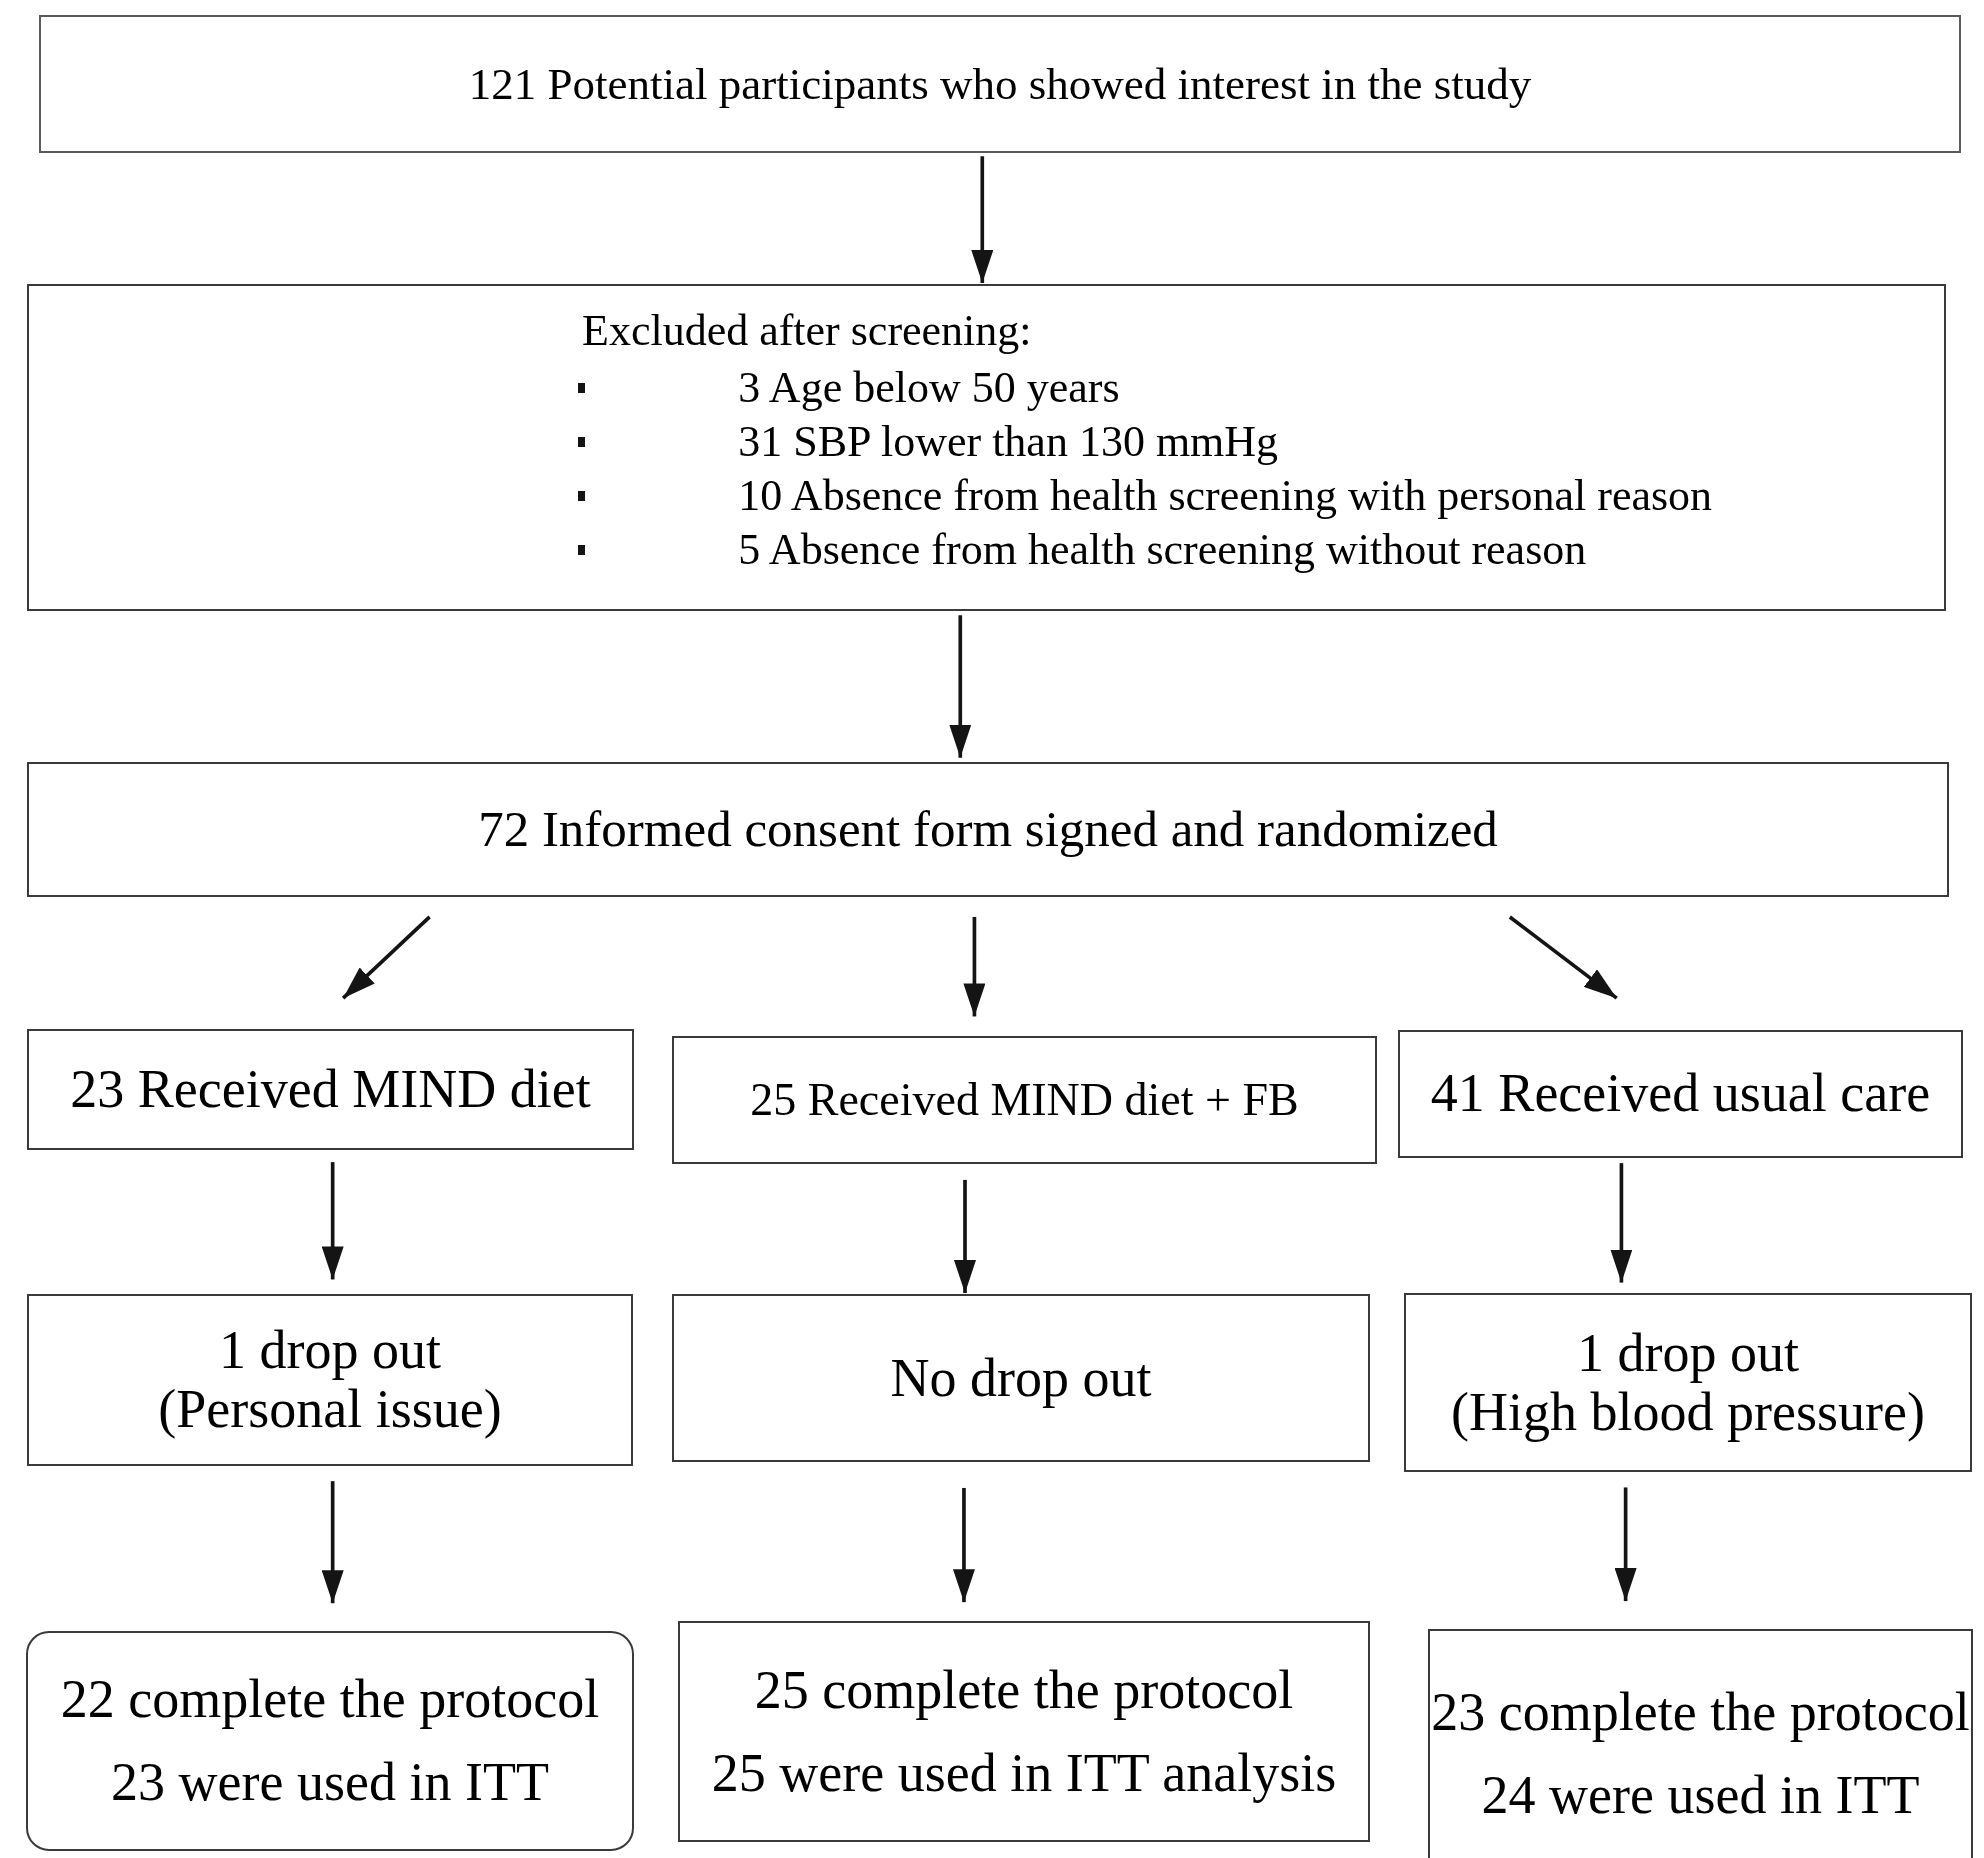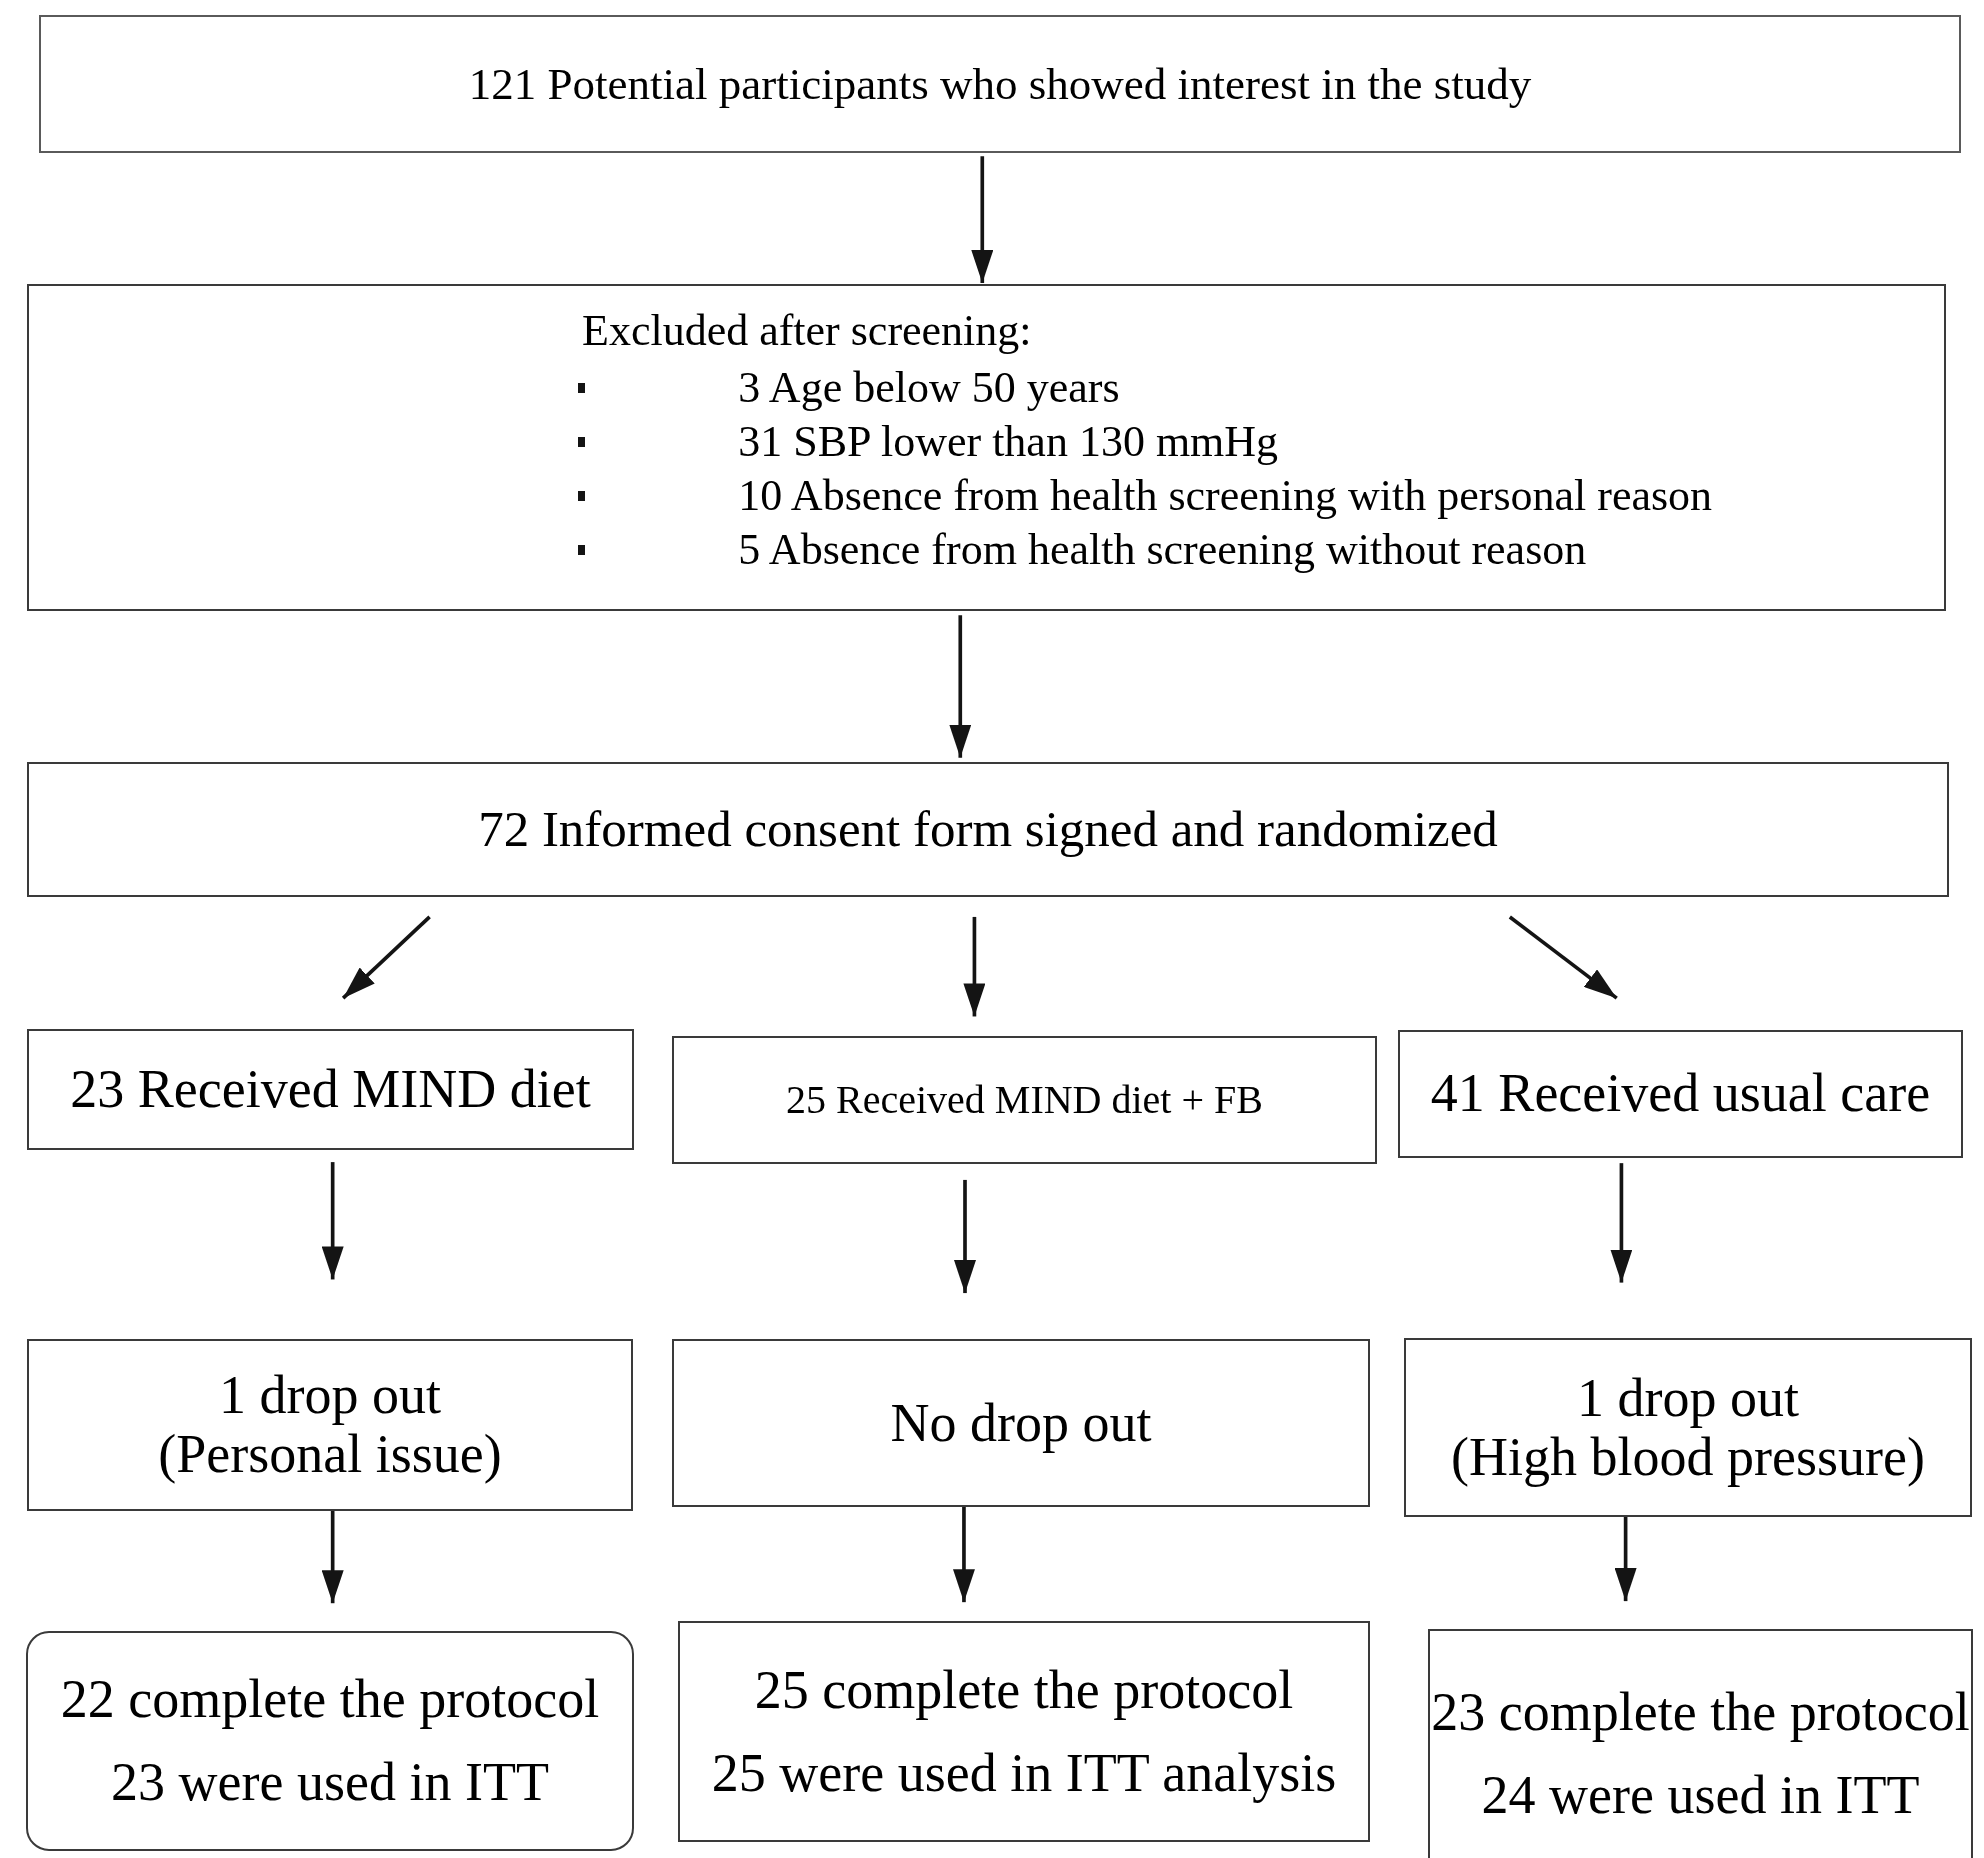--- a/index.html
+++ b/index.html
@@ -29,25 +29,25 @@
   #excluded-box   { left:27px;  top:284px;  width:1919px; height:327px; font-size:44px;
                     display:block; text-align:left; }
   #randomized-box { left:27px;  top:762px; width:1922px; height:135px; font-size:51px; }
 
   .ex-title { margin:18px 0 3.1px 553px; line-height:54px; }
   .ex-item  { margin-left:549px; line-height:54px; display:flex; align-items:center;gap:21px; }
   .bullet   { display:inline-block; width:7.3px; height:9.4px; background:#141414; margin-right:132px; flex:0 0 auto; }
 
   
   #arm1-received { left:27px;   top:1029px; width:607px; height:121px; font-size:54px; }
-  #arm2-received { left:672px; top:1036px; width:705px; height:128px; font-size:40px; }
+  #arm2-received { left:672px; top:1036px; width:705px; height:128px; font-size:46px; }
   #arm3-received { left:1398px; top:1030px; width:565px; height:128px; font-size:54px; }
 
   
-  .two-line { flex-direction:column; line-height:59px;margin-top:45px; }
+  .two-line { flex-direction:column; line-height:59px; }
   #arm1-dropout { left:27px;   top:1294px; width:606px; height:172px; font-size:54px; }
   #arm2-dropout { left:672px; top:1294px; width:698px; height:168px; font-size:54px; }
   #arm3-dropout { left:1404px; top:1293px; width:568px; height:179px; font-size:54px; }
 
   
   .comp { flex-direction:column; line-height:59px; gap:24px; }
   #arm1-complete { left:26px;   top:1631px; width:608px; height:220px; font-size:54px;border-radius:23px; }
   #arm2-complete { left:678px; top:1621px; width:692px; height:221px; font-size:54px; }
   #arm3-complete { left:1428px; top:1629px; width:545px; height:250px; font-size:54px; }
 </style>

